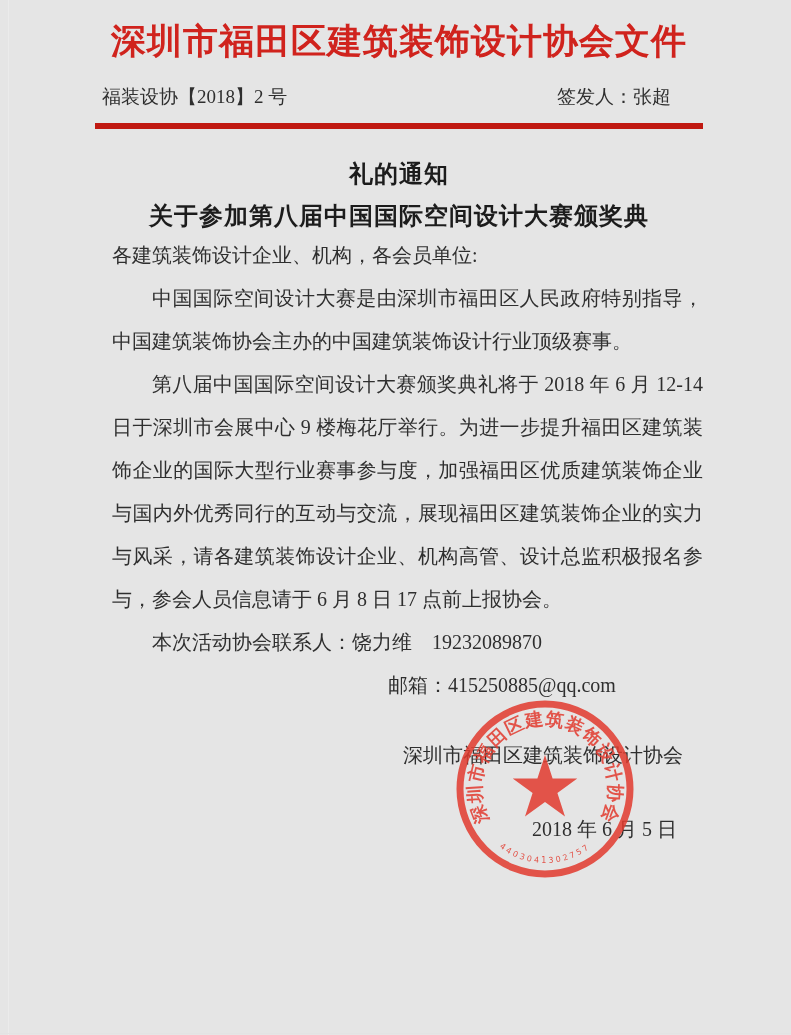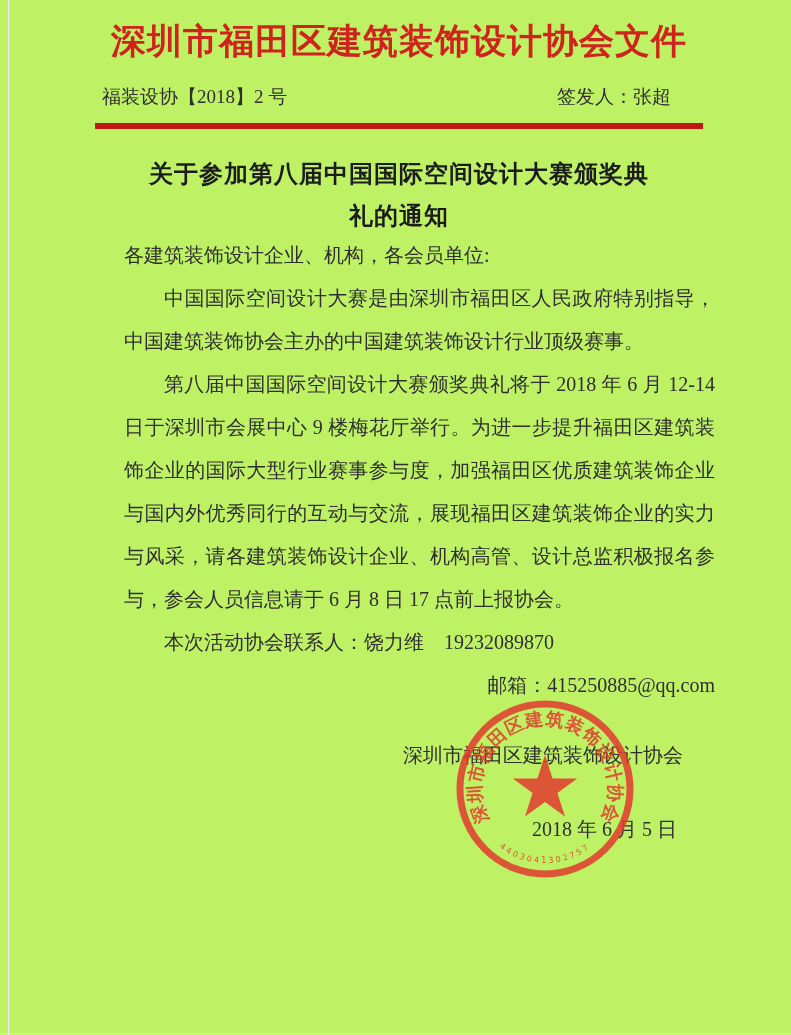--- a/index.html
+++ b/index.html
@@ -1,20 +1,20 @@
 <!DOCTYPE html>
 <html lang="zh"><head>
 <meta charset="utf-8">
 <style>
   html, body { margin: 0; padding: 0; background: #ffffff; }
   .page {
     position: relative;
     width: 791px;
     height: 1035px;
-    background: #bef264;
+    background: #e5e5e5;
     overflow: hidden;
     font-family: "Liberation Serif", "DejaVu Serif", serif;
     color: #2f2f2f;
   }
   .edge-left {
     position: absolute; left: 8px; top: 0; width: 1px; height: 100%;
     background: #ebebeb;
   }
   .edge-bottom {
     position: absolute; left: 0; bottom: 1px; width: 100%; height: 1px;
@@ -36,26 +36,26 @@
   .red-rule {
     position: absolute; top: 123px; left: 95px; width: 608px; height: 6px;
     background: #c01911;
   }
   .notice-title {
     position: absolute; top: 153px; left: 95px; width: 608px;
     text-align: center; font-weight: bold; font-size: 24px;
     line-height: 42px; color: #1c1c1c; letter-spacing: 1px;
   }
   .body-text {
-    position: absolute; top: 234px; left: 124px; width: 591px;
+    position: absolute; top: 234px; left: 112px; width: 591px;
     font-size: 20px; line-height: 43px; text-align: justify;
   }
   .body-text p { margin: 0; text-indent: 2em; }
   .body-text p.no-indent { text-indent: 0; }
-  .body-text p.email-line { text-indent: 0; padding-left: 189px; text-align: right; }
+  .body-text p.email-line { text-indent: 0; padding-left: 189px; text-align: center; }
   .sig-org {
     position: absolute; top: 742px; right: 108px;
     font-size: 20px; white-space: nowrap;
   }
   .sig-date {
     position: absolute; top: 816px; right: 114px;
     font-size: 20px; white-space: nowrap;
   }
   .seal {
     position: absolute; left: 450px; top: 694px;
@@ -81,22 +81,22 @@
   <div class="header-title">深圳市福田区建筑装饰设计协会文件</div>
 
   <div class="doc-meta">
     <span class="doc-number">福装设协【2018】2 号</span>
     <span class="issuer">签发人：张超</span>
   </div>
 
   <div class="red-rule"></div>
 
   <div class="notice-title">
+    <div>礼的通知</div>
     <div>关于参加第八届中国国际空间设计大赛颁奖典</div>
-    <div>礼的通知</div>
   </div>
 
   <div class="body-text">
     <p class="no-indent">各建筑装饰设计企业、机构，各会员单位:</p>
     <p>中国国际空间设计大赛是由深圳市福田区人民政府特别指导，中国建筑装饰协会主办的中国建筑装饰设计行业顶级赛事。</p>
     <p>第八届中国国际空间设计大赛颁奖典礼将于 2018 年 6 月 12-14 日于深圳市会展中心 9 楼梅花厅举行。为进一步提升福田区建筑装饰企业的国际大型行业赛事参与度，加强福田区优质建筑装饰企业与国内外优秀同行的互动与交流，展现福田区建筑装饰企业的实力与风采，请各建筑装饰设计企业、机构高管、设计总监积极报名参与，参会人员信息请于 6 月 8 日 17 点前上报协会。</p>
     <p>本次活动协会联系人：饶力维　19232089870</p>
     <p class="email-line">邮箱：415250885@qq.com</p>
   </div>
 

